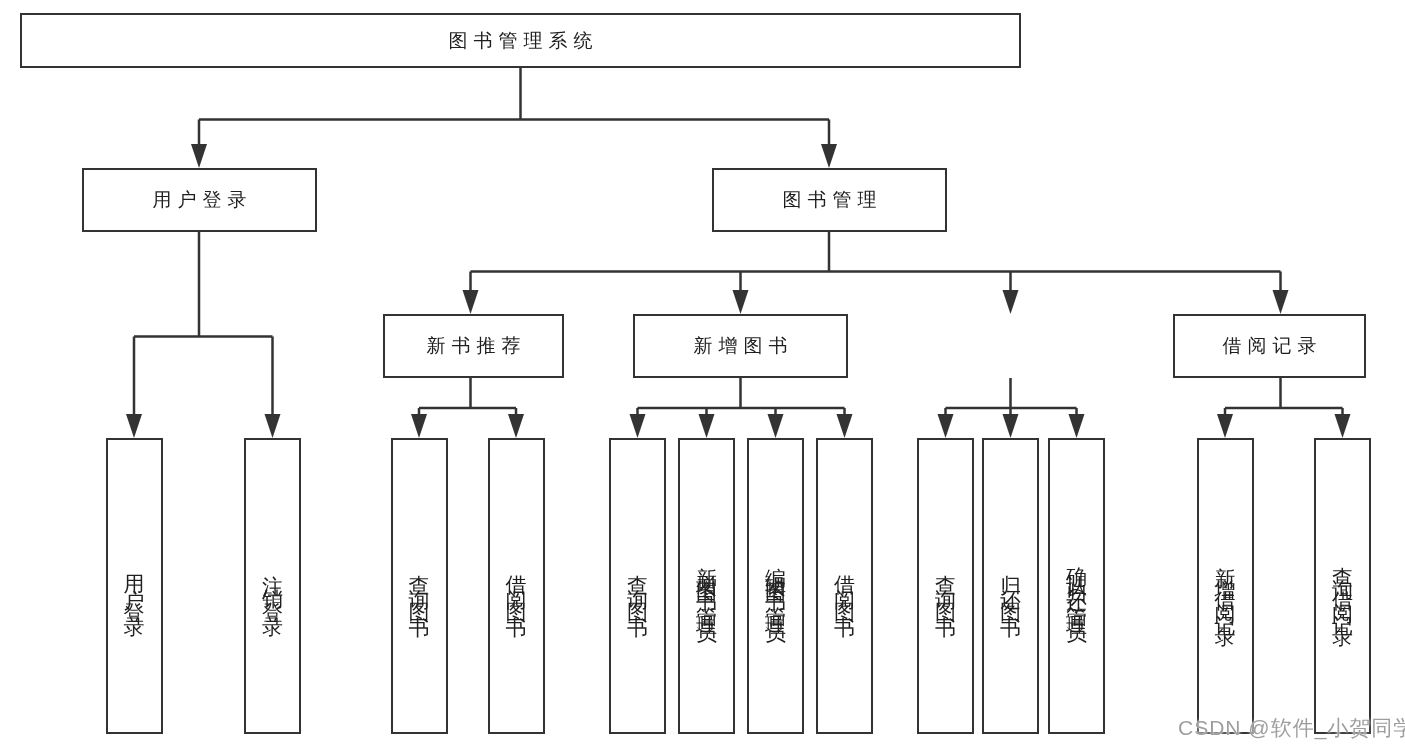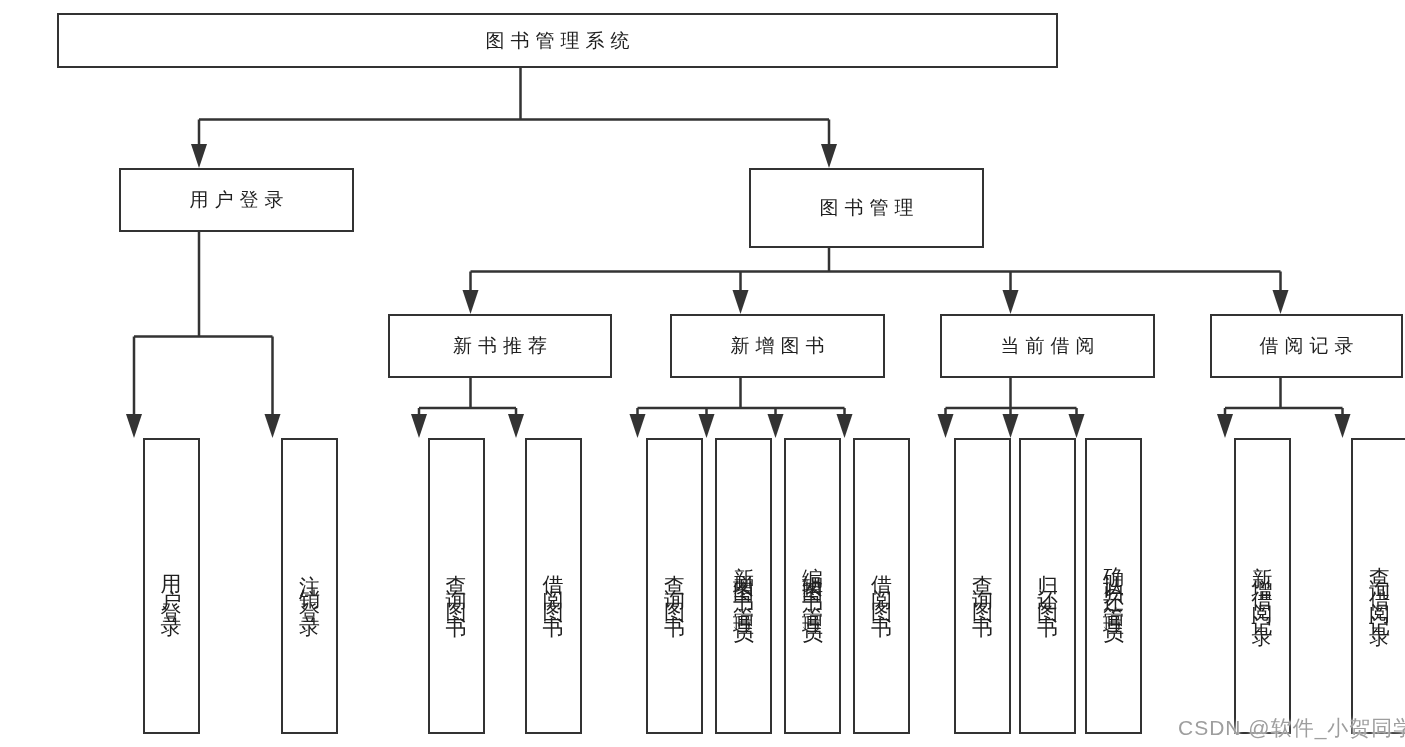--- a/index.html
+++ b/index.html
@@ -18,21 +18,20 @@
     position:absolute;
     box-sizing:border-box;
     background:#ffffff;
     border:2.5px solid #333333;
     color:#1f1f1f;
     display:flex;
     align-items:center;
     justify-content:center;
     z-index:2;
     white-space:nowrap;
-    margin-left:37px;
   }
   .h{font-size:19px;letter-spacing:6px;text-indent:6px;}
   .title{font-size:19px;}
   .v{writing-mode:vertical-rl;text-orientation:mixed;font-size:21px;}
   .v4{letter-spacing:14px;}
   .v6{letter-spacing:12px;}
   .v9{letter-spacing:8px;}
   .watermark{
     position:absolute;
     left:1178px;top:714px;
@@ -92,25 +91,24 @@
       <polygon points="1068.5,414 1084.5,414 1076.5,438"></polygon>
 
       <polygon points="1217,414 1233,414 1225,438"></polygon>
       <polygon points="1334.5,414 1350.5,414 1342.5,438"></polygon>
     </g>
   </svg>
 
   <div class="node h title" style="left:20px;top:13px;width:1001px;height:55px">图书管理系统</div>
 
   <div class="node h" style="left:82px;top:168px;width:235px;height:64px">用户登录</div>
-  <div class="node h" style="left:712px;top:168px;width:235px;height:80px">图书管理</div>
+  <div class="node h" style="left:712px;top:168px;width:235px;height:64px">图书管理</div>
 
-  <div class="node h" style="left:351px;top:314px;width:224px;height:64px">新书推荐</div>
+  <div class="node h" style="left:383px;top:314px;width:181px;height:64px">新书推荐</div>
   <div class="node h" style="left:633px;top:314px;width:215px;height:64px">新增图书</div>
-  <div class="node h" style="left:903px;top:314px;width:215px;height:64px">当前借阅</div>
   <div class="node h" style="left:1173px;top:314px;width:193px;height:64px">借阅记录</div>
 
   <div class="node v v4" style="left:105.5px;top:438px;width:57px;height:296px">用户登录</div>
   <div class="node v v4" style="left:244px;top:438px;width:57px;height:296px">注销登录</div>
 
   <div class="node v v4" style="left:390.5px;top:438px;width:57px;height:296px">查询图书</div>
   <div class="node v v4" style="left:487.5px;top:438px;width:57px;height:296px">借阅图书</div>
 
   <div class="node v v4" style="left:609px;top:438px;width:57px;height:296px">查询图书</div>
   <div class="node v v9" style="left:678px;top:438px;width:57px;height:296px">新增图书（管理员）</div>

